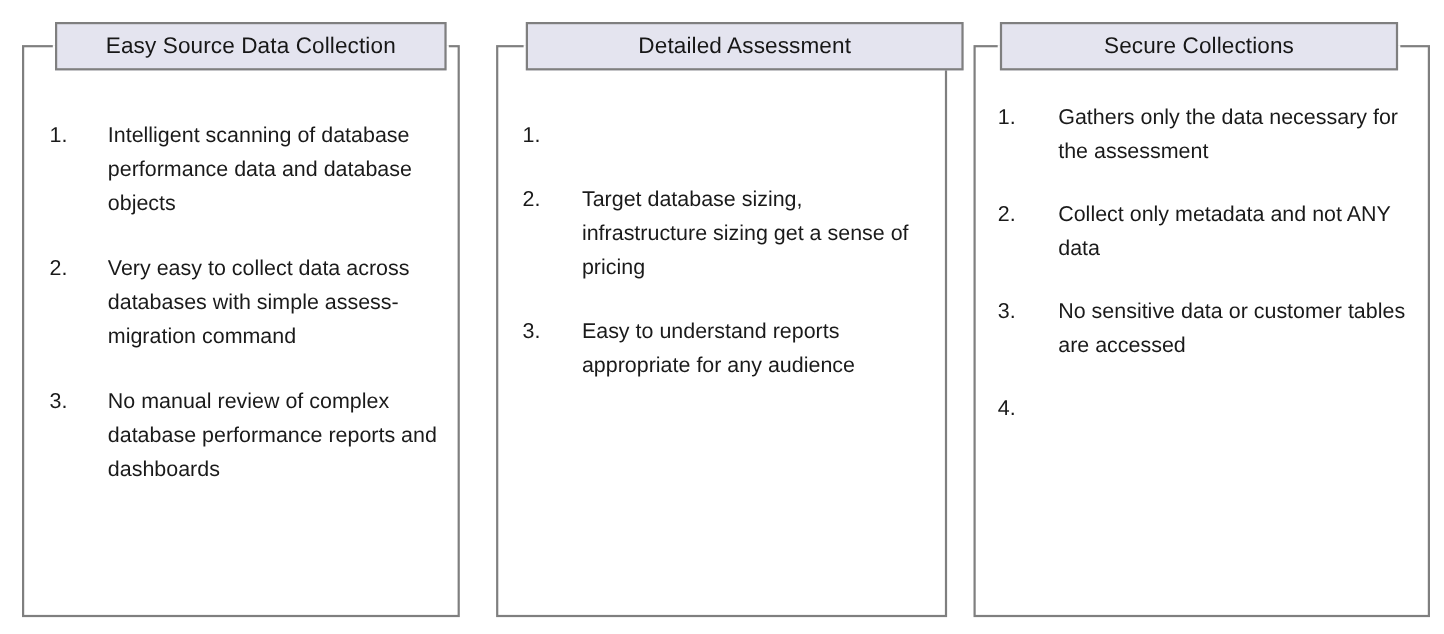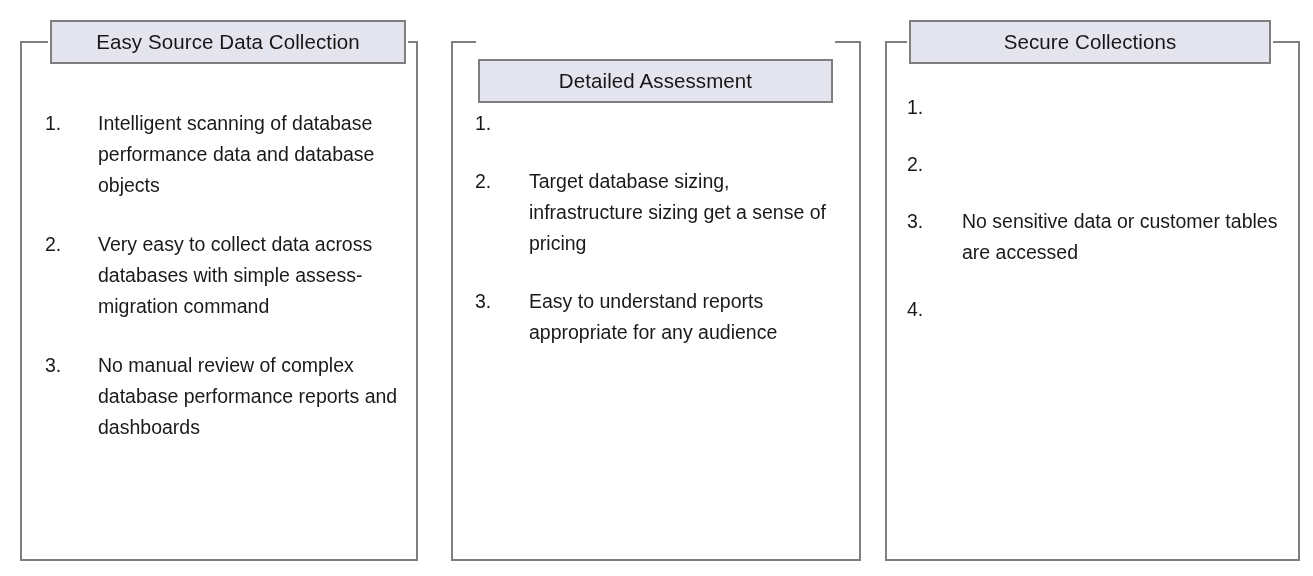--- a/index.html
+++ b/index.html
@@ -100,21 +100,21 @@
   }
 
   
   #panel-0 { left: 20px;  top: 20px; width: 398px; height: 541px; border-radius: 27px; }
   #panel-0 .panel-header { left: 30px; width: 356px; }
   #panel-0 .panel-notch  { left: 28px; width: 360px; }
   #panel-0 .panel-list   { top: 88px; padding-left: 25px; padding-right: 14px; }
   #panel-0 .item-number  { width: 53px; }
 
   #panel-1 { left: 451px; top: 20px; width: 410px; height: 541px; }
-  #panel-1 .panel-header { left: 27px; width: 355px; margin-top: 39px; }
+  #panel-1 .panel-header { left: 27px; width: 398px; }
   #panel-1 .panel-notch  { left: 25px; width: 359px; }
   #panel-1 .panel-list   { top: 88px; padding-left: 24px; padding-right: 14px; }
   #panel-1 .item-number  { width: 54px; }
 
   #panel-2 { left: 885px; top: 20px; width: 415px; height: 541px; padding-left: 12px; }
   #panel-2 .panel-header { left: 24px; width: 362px; }
   #panel-2 .panel-notch  { left: 22px; width: 366px; }
   #panel-2 .panel-list   { top: 72px; padding-left: 22px; padding-right: 10px; }
   #panel-2 .item-number  { width: 55px; }
 </style>
@@ -165,23 +165,25 @@
     </div>
     <div class="panel" id="panel-2">
       <div class="panel-frame"></div>
       <div class="panel-notch"></div>
       <div class="panel-header">
         <span class="panel-header-text">Secure Collections</span>
       </div>
       <div class="panel-list">
         <div class="list-item">
           <div class="item-number">1.</div>
+          <div class="item-text">Gathers only the data necessary for the assessment</div>
         </div>
         <div class="list-item" style="margin-top: 26px;">
           <div class="item-number">2.</div>
+          <div class="item-text">Collect only metadata and not ANY data</div>
         </div>
         <div class="list-item" style="margin-top: 26px;">
           <div class="item-number">3.</div>
           <div class="item-text">No sensitive data or customer tables are accessed</div>
         </div>
         <div class="list-item" style="margin-top: 26px;">
           <div class="item-number">4.</div>
         </div>
       </div>
     </div>

